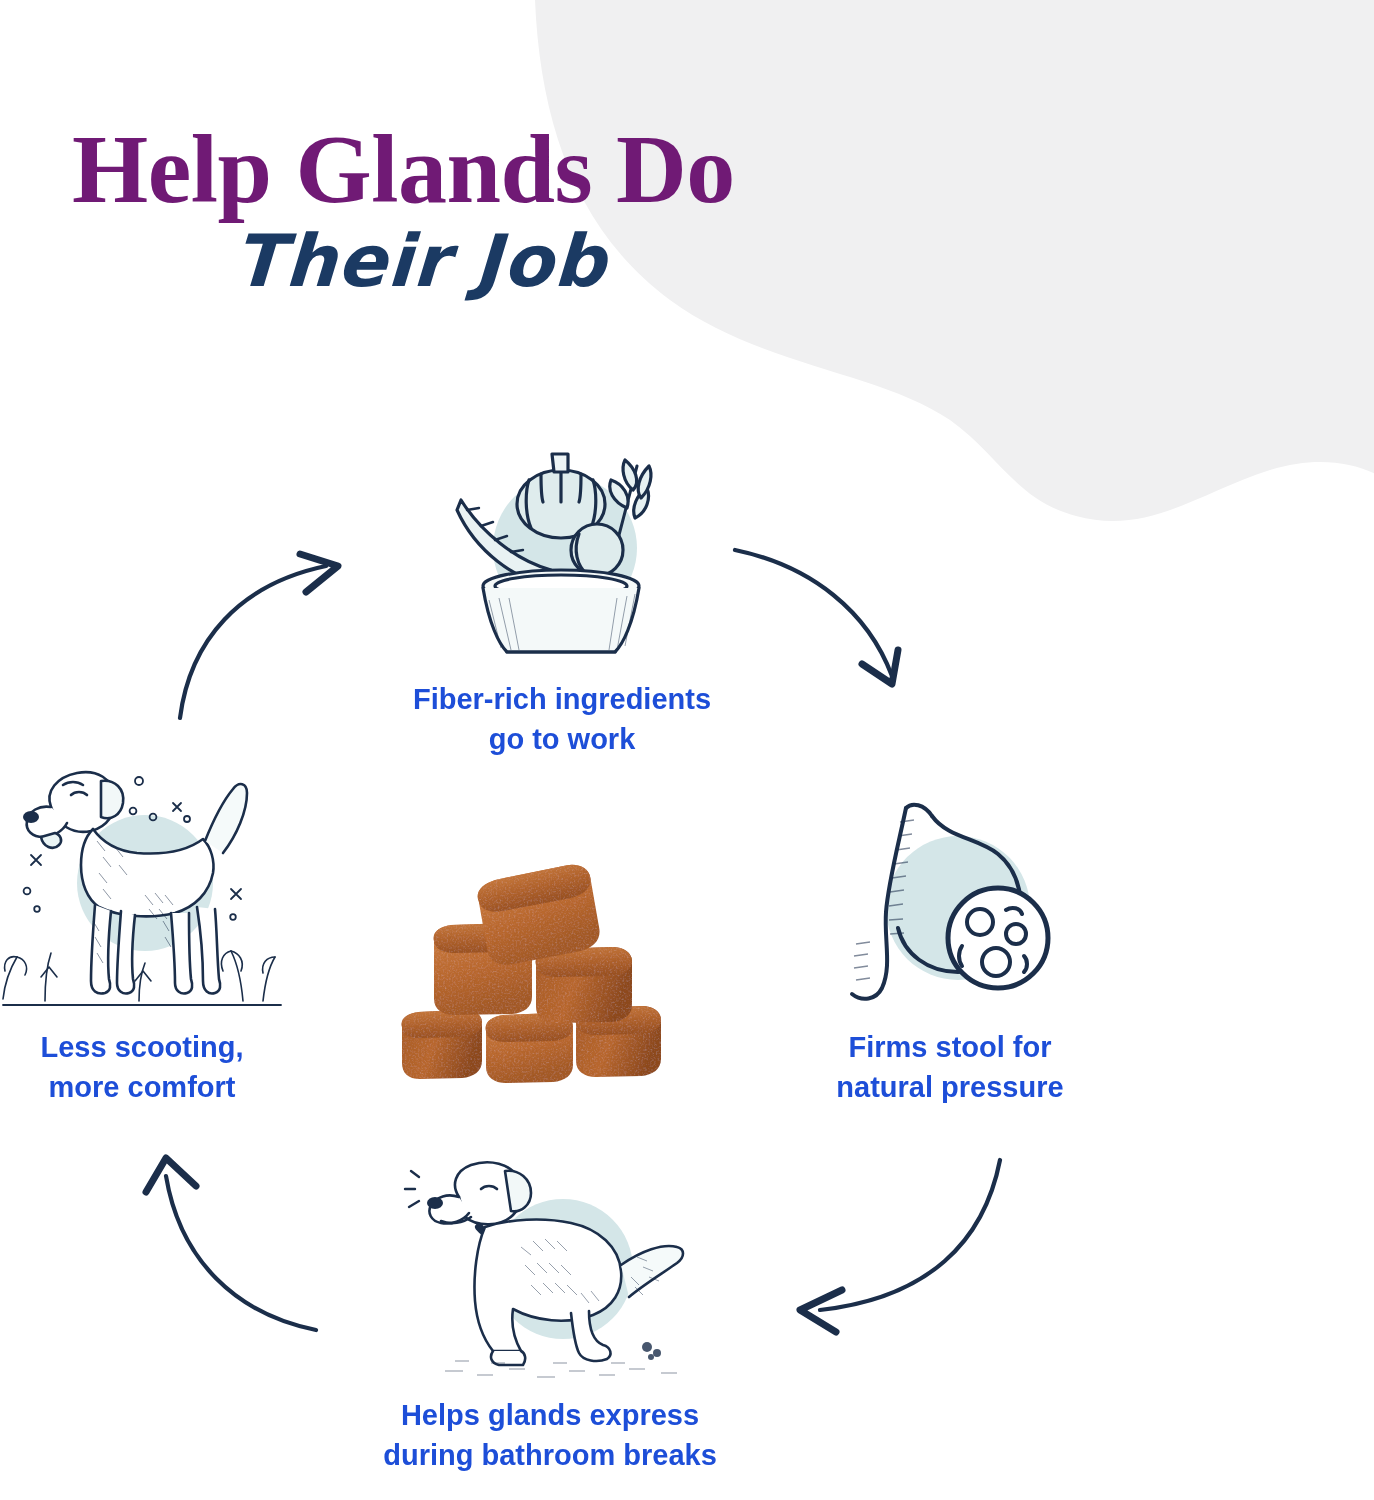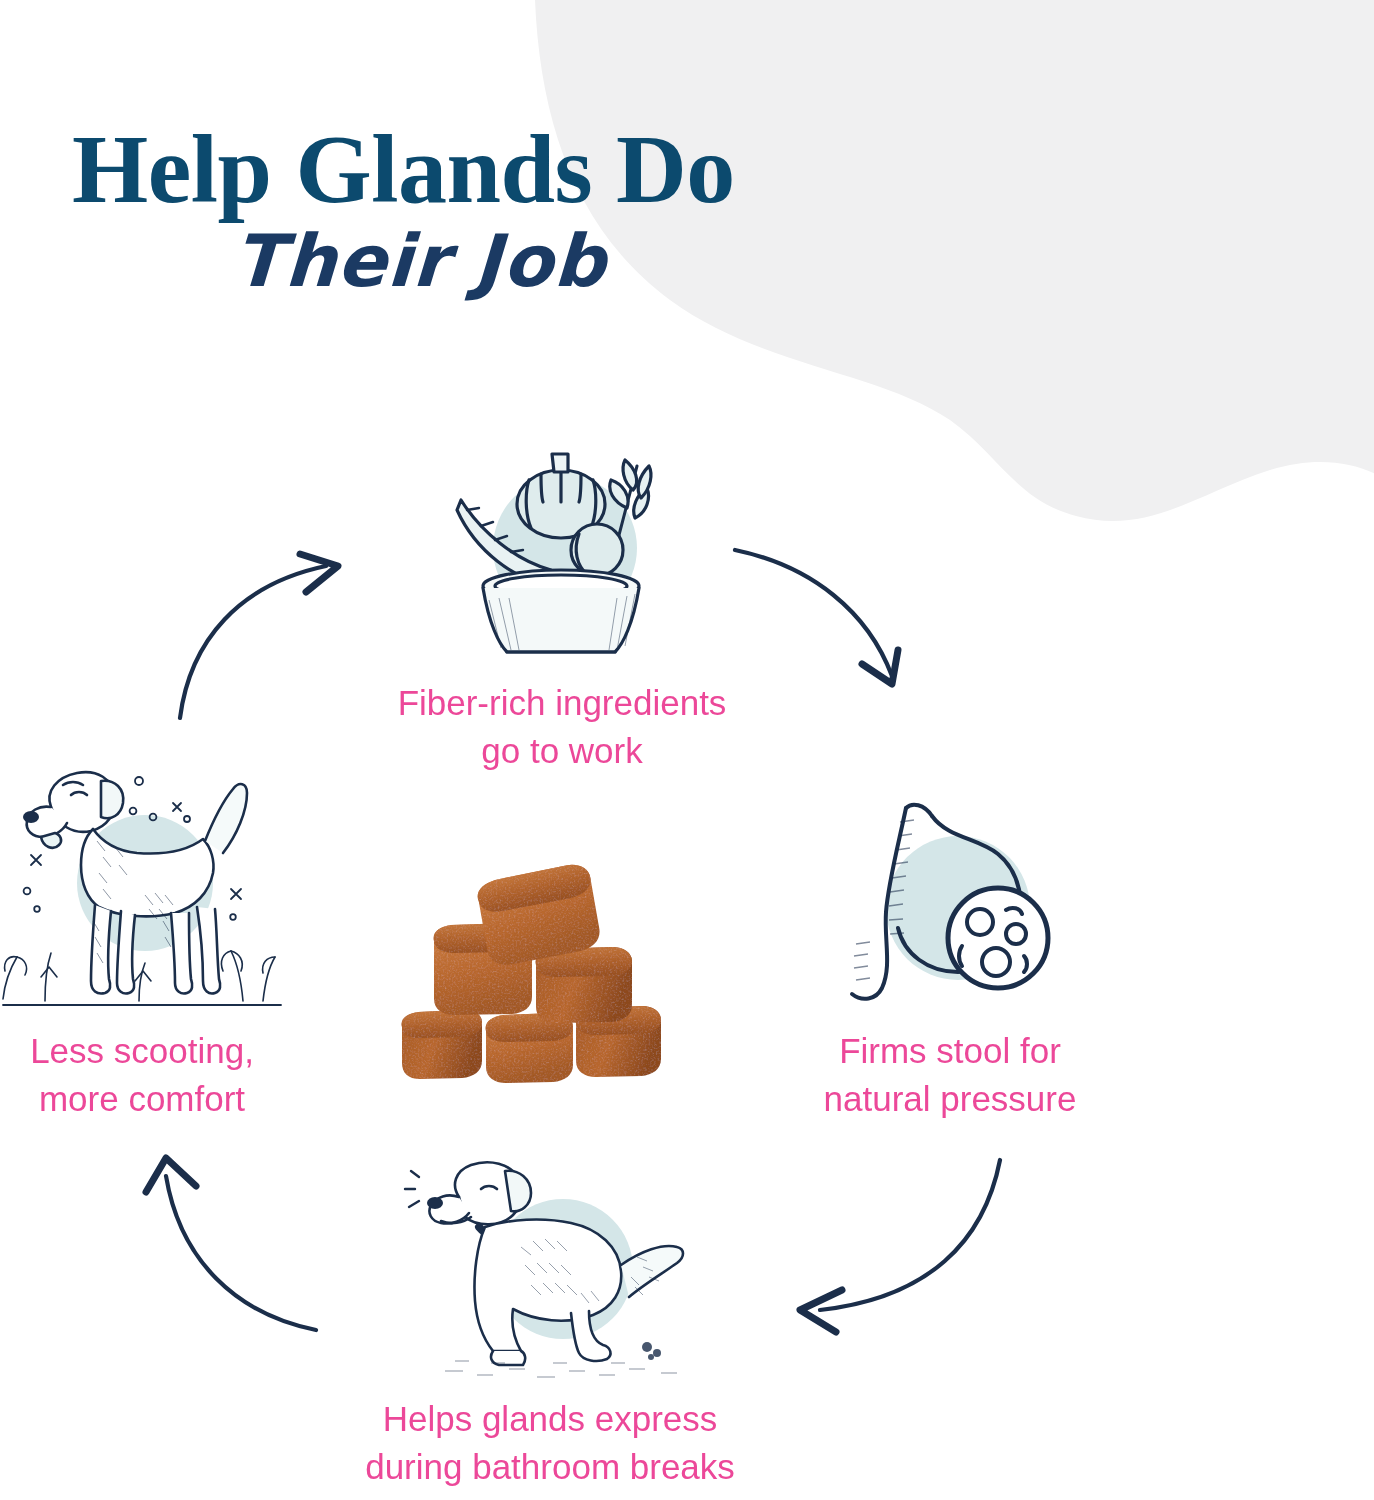--- a/index.html
+++ b/index.html
@@ -31,21 +31,21 @@
     position: absolute;
     top: 120px; left: 72px;
     width: 960px;
   }
   .headline-main {
     font-family: "Liberation Serif", "DejaVu Serif", serif;
     font-weight: 700;
     font-size: 98px;
     line-height: 1.0;
     letter-spacing: -0.5px;
-    color: #0c4a6e;
+    color: #701a75;
     white-space: nowrap;
   }
   .headline-script {
     font-family: "DejaVu Sans", sans-serif;
     font-weight: 700;
     font-style: italic;
     font-size: 72px;
     line-height: 1.05;
     letter-spacing: 1px;
     color: #1b3a63;
@@ -56,24 +56,24 @@
 
   
   .node { position: absolute; }
   .node .art {
     position: relative;
     display: block;
     margin: 0 auto;
   }
   .caption {
     font-family: "Liberation Sans", sans-serif;
-    font-weight: 400;
-    font-size: 35px;
+    font-weight: 700;
+    font-size: 29px;
     line-height: 1.38;
-    color: #ec4899;
+    color: #1d4ed8;
     text-align: center;
     white-space: pre-line;
   }
 
   
   #node-top     { top: 440px; left: 352px; width: 420px; }
   #node-right   { top: 780px; left: 800px; width: 300px; }
   #node-bottom  { top: 1135px; left: 330px; width: 440px; }
   #node-left    { top: 755px; left: -8px;  width: 300px; }
 

